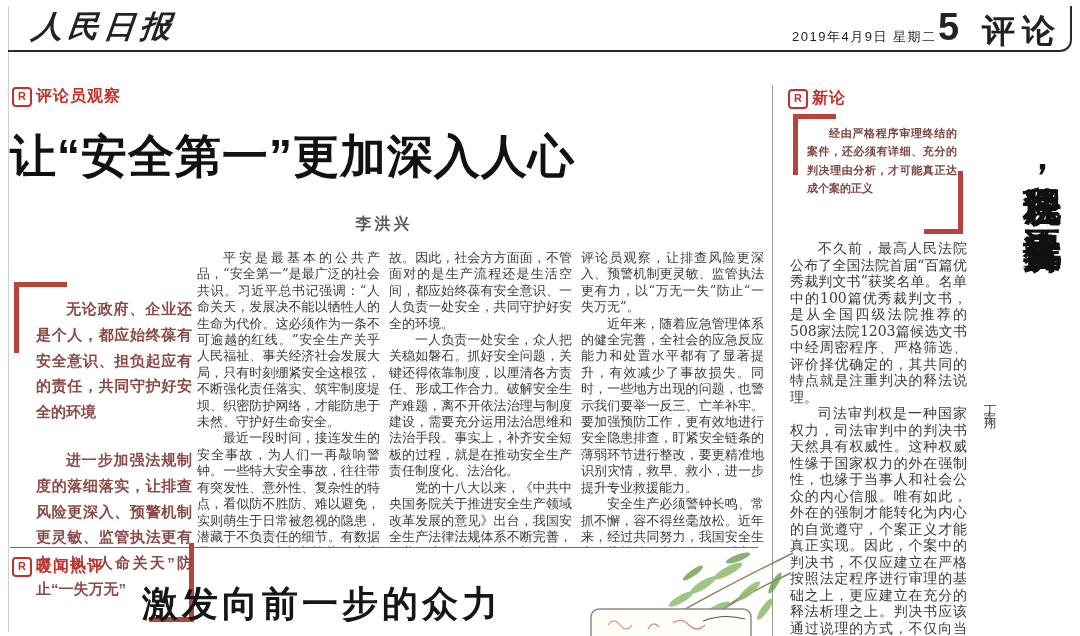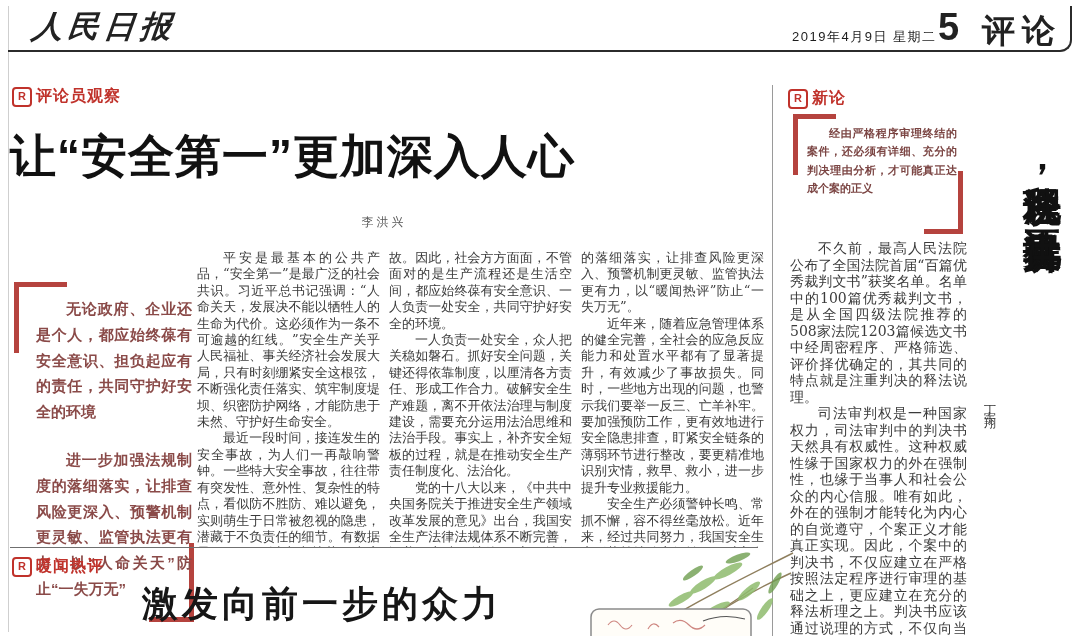--- a/index.html
+++ b/index.html
@@ -20,21 +20,21 @@
   
   .section-label{display:flex;align-items:center;gap:4px;}
   .logo-box{display:inline-flex;align-items:center;justify-content:center;width:16px;height:16px;
     border:2px solid #c0322b;border-radius:4px;color:#c0322b;font-weight:bold;font-size:11px;line-height:1;}
   .label-text{color:#c0322b;font-weight:bold;font-size:16px;letter-spacing:1px;}
 
   
   #observer-label{left:12px;top:86px;}
   #main-headline{left:10px;top:126px;width:748px;text-align:left;font-size:46px;font-weight:bold;
     letter-spacing:1px;color:#111;white-space:nowrap;}
-  #main-byline{left:10px;top:214px;width:748px;text-align:center;font-size:12px;color:#5a5a5a;letter-spacing:3px;}
+  #main-byline{left:10px;top:214px;width:748px;text-align:center;font-size:16px;color:#5a5a5a;letter-spacing:3px;font-weight:bold;}
 
   
   #pull-quote{left:14px;top:282px;width:180px;height:340px;}
   .bracket{position:absolute;}
   .bk-tl{border-left:5px solid #b5433e;border-top:5px solid #b5433e;}
   .bk-br{border-right:5px solid #b5433e;border-bottom:5px solid #b5433e;}
   #pq-text{position:absolute;left:22px;top:14px;width:156px;font-size:15px;font-weight:bold;
     color:#8a4a48;line-height:1.72;text-align:justify;}
   #pq-text p{margin:0;}
   #pq-text p.ind{text-indent:2em;}
@@ -107,21 +107,21 @@
   <div class="abs bodycol" id="col1">
       <p class="ind">平安是最基本的公共产品，“安全第一”是最广泛的社会共识。习近平总书记强调：“人命关天，发展决不能以牺牲人的生命为代价。这必须作为一条不可逾越的红线。”安全生产关乎人民福祉、事关经济社会发展大局，只有时刻绷紧安全这根弦，不断强化责任落实、筑牢制度堤坝、织密防护网络，才能防患于未然、守护好生命安全。</p>
       <p class="ind">最近一段时间，接连发生的安全事故，为人们一再敲响警钟。一些特大安全事故，往往带有突发性、意外性、复杂性的特点，看似防不胜防、难以避免，实则萌生于日常被忽视的隐患，潜藏于不负责任的细节。有数据显示，90%以上森林草原火灾是由上坟烧纸、吸烟、烧秸秆以及燃放烟花爆竹等人为原因引发的；一些专家在分析170万宗事故后认为，由于人为因素或不安全动作与行为导致的事故，占了88%。可以说，人为疏忽与安全思想麻痹是最大的隐患，而隐患往往最终酿成事</p>
     </div>
   <div class="abs bodycol" id="col2">
       <p>故。因此，社会方方面面，不管面对的是生产流程还是生活空间，都应始终葆有安全意识、一人负责一处安全，共同守护好安全的环境。</p>
       <p class="ind">一人负责一处安全，众人把关稳如磐石。抓好安全问题，关键还得依靠制度，以厘清各方责任、形成工作合力。破解安全生产难题，离不开依法治理与制度建设，需要充分运用法治思维和法治手段。事实上，补齐安全短板的过程，就是在推动安全生产责任制度化、法治化。</p>
       <p class="ind">党的十八大以来，《中共中央国务院关于推进安全生产领域改革发展的意见》出台，我国安全生产法律法规体系不断完善，涵盖11部专项法律、3部司法解释、20余部国家行政法规、30余部地方性法规、100余部部门规章、近400部安全行业标准。我们的安全底线越来越高，责任体系越来越密，法治手段越来越硬。在此基础上，进一步加强法规制度</p>
     </div>
   <div class="abs bodycol" id="col3">
-      <p>的落细落实，让排查风险更深入、预警机制更灵敏、监管执法更有力，以“暖闻热评”防止“一失万无”。</p>
+      <p>评论员观察，让排查风险更深入、预警机制更灵敏、监管执法更有力，以“万无一失”防止“一失万无”。</p>
       <p class="ind">近年来，随着应急管理体系的健全完善，全社会的应急反应能力和处置水平都有了显著提升，有效减少了事故损失。同时，一些地方出现的问题，也警示我们要举一反三、亡羊补牢。要加强预防工作，更有效地进行安全隐患排查，盯紧安全链条的薄弱环节进行整改，要更精准地识别灾情，救早、救小，进一步提升专业救援能力。</p>
       <p class="ind">安全生产必须警钟长鸣、常抓不懈，容不得丝毫放松。近年来，经过共同努力，我国安全生产形势持续稳定好转。面对安全生产的责任要求，任何时候都不能麻痹大意。牢固树立安全发展理念，始终把人民群众生命安全放在第一位，将责任扛在肩上，为安全生产架设“防火墙”，我们就能守护好美丽家园，不断增强群众的获得感、幸福感和安全感。</p>
     </div>
 
   <div class="abs" id="article-rule"></div>
 
   <div class="abs section-label" id="warm-label">
     <span class="logo-box">R</span>
     <span class="label-text">暖闻热评</span>
   </div>

